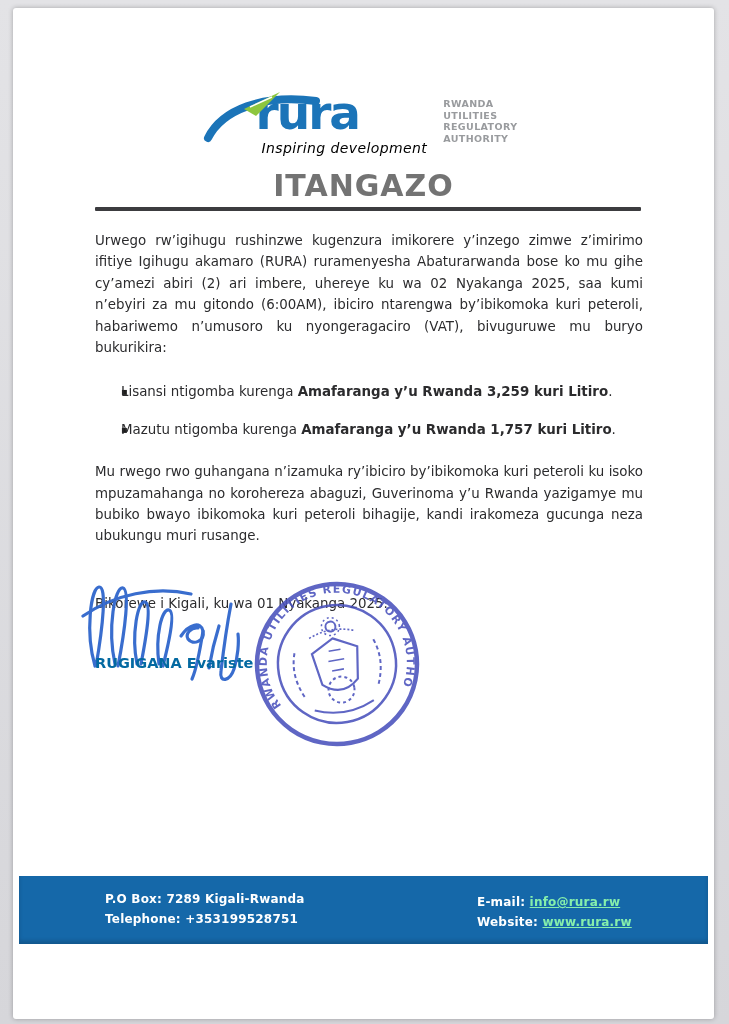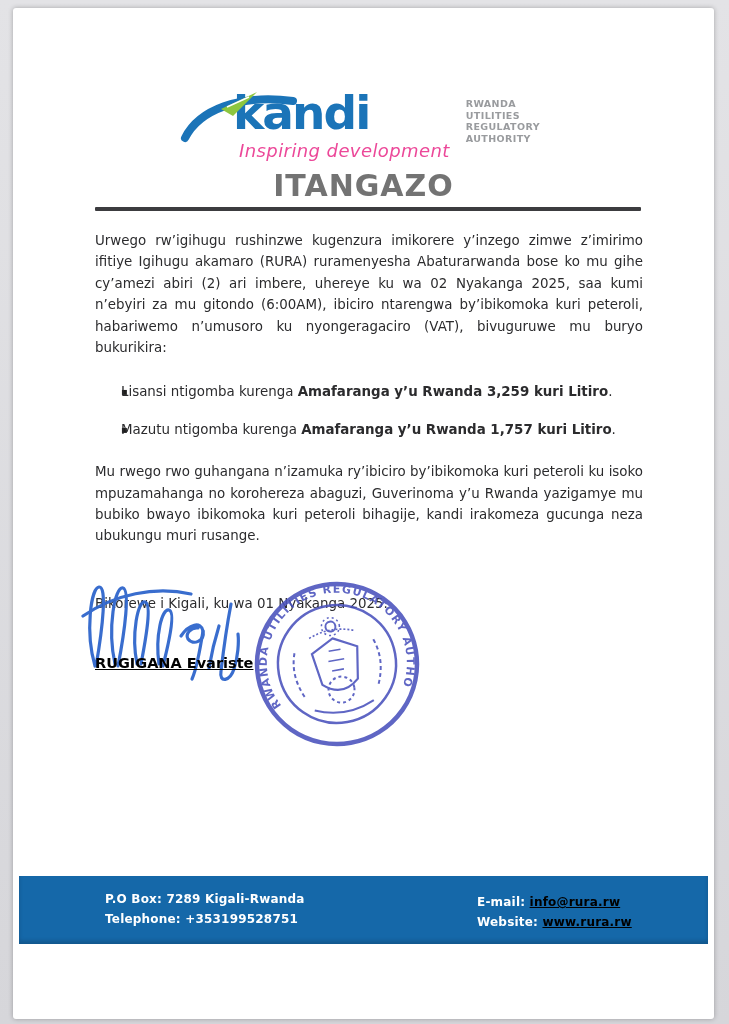--- a/index.html
+++ b/index.html
@@ -29,21 +29,21 @@
   }
   .logo-main { position:relative; height:72px; }
   .swoosh { position:absolute; left:-10px; top:-2px; }
   .brand {
     display:block; margin-left:46px;
     font-size:47px; font-weight:800; line-height:46px;
     letter-spacing:-2px; color:#1b74b8;
   }
   .tagline {
     display:block; margin:4px 0 0 52px;
-    font-style:italic; font-size:18px; color:#ec4899; letter-spacing:.4px;
+    font-style:italic; font-size:14px; color:#000000; letter-spacing:.4px;
   }
   .org-lines { margin-left:16px; padding-top:8px; }
   .org-lines div {
     font-size:9.5px; font-weight:bold; color:#999b9e;
     line-height:11.5px; letter-spacing:.4px;
   }
 
   
   .doc-title {
     position:absolute; top:160px; left:0; right:0;
@@ -65,50 +65,50 @@
   .bullets { margin:0 0 21px 0; list-style:none; }
   .bullet-row { display:flex; margin-bottom:16px; }
   .bullet-marker { width:25px; padding-left:26px; font-size:10px; line-height:21.4px; color:#1d1d1d; flex:none; }
   .bullet-text { flex:1; }
   .bullet-text b { font-weight:700; }
   .dateline { margin-top:46px; text-align:left; }
 
   
   .sig-scribble { position:absolute; left:68px; top:566px; pointer-events:none; }
   .sig-block { position:absolute; left:82px; top:644px; }
-  .sig-name { font-size:14.5px; font-weight:800; color:#000000; line-height:22px;text-decoration:underline; }
+  .sig-name { font-size:14.5px; font-weight:800; color:#0369a1; line-height:22px; }
   .sig-role { font-size:14.5px; font-weight:800; color:#1f1f1f; line-height:22px; }
   .stamp { position:absolute; left:238px; top:570px; transform:rotate(-10deg); opacity:.88; }
 
   
   .footer-band {
     position:absolute; left:6px; right:6px; top:868px; height:68px;
     background:#1568a9;
     box-shadow:inset 0 -3px 4px rgba(0,0,0,.18);
     color:#fff;
   }
   .footer-col-left { position:absolute; left:86px; top:13px; }
   .footer-col-right { position:absolute; left:458px; top:16px; }
   .footer-band .line { font-size:12px; font-weight:bold; line-height:20px; letter-spacing:.2px; }
-  .footer-band a { color:#000000; text-decoration:underline; font-weight:bold; }
+  .footer-band a { color:#86efac; text-decoration:underline; font-weight:bold; }
 </style>
 </head>
 <body>
 
 <div class="scan">
   <div class="page">
 
     <div class="logo-row">
       <div class="logo-main">
         <svg class="swoosh" width="132" height="56" viewBox="0 0 132 56">
           <path d="M8,50 C22,22 62,6 116,13" fill="none" stroke="#1b74b8" stroke-width="8" stroke-linecap="round"></path>
           <path d="M44,21 L80,4 L56,28 Z" fill="#8dc63f"></path>
           <path d="M50,19 L72,9" stroke="#ffffff" stroke-width="1.5" fill="none"></path>
         </svg>
-        <span class="brand">kandi</span>
+        <span class="brand">rura</span>
         <span class="tagline">Inspiring development</span>
       </div>
       <div class="org-lines">
         <div>RWANDA</div>
         <div>UTILITIES</div>
         <div>REGULATORY</div>
         <div>AUTHORITY</div>
       </div>
     </div>
 

